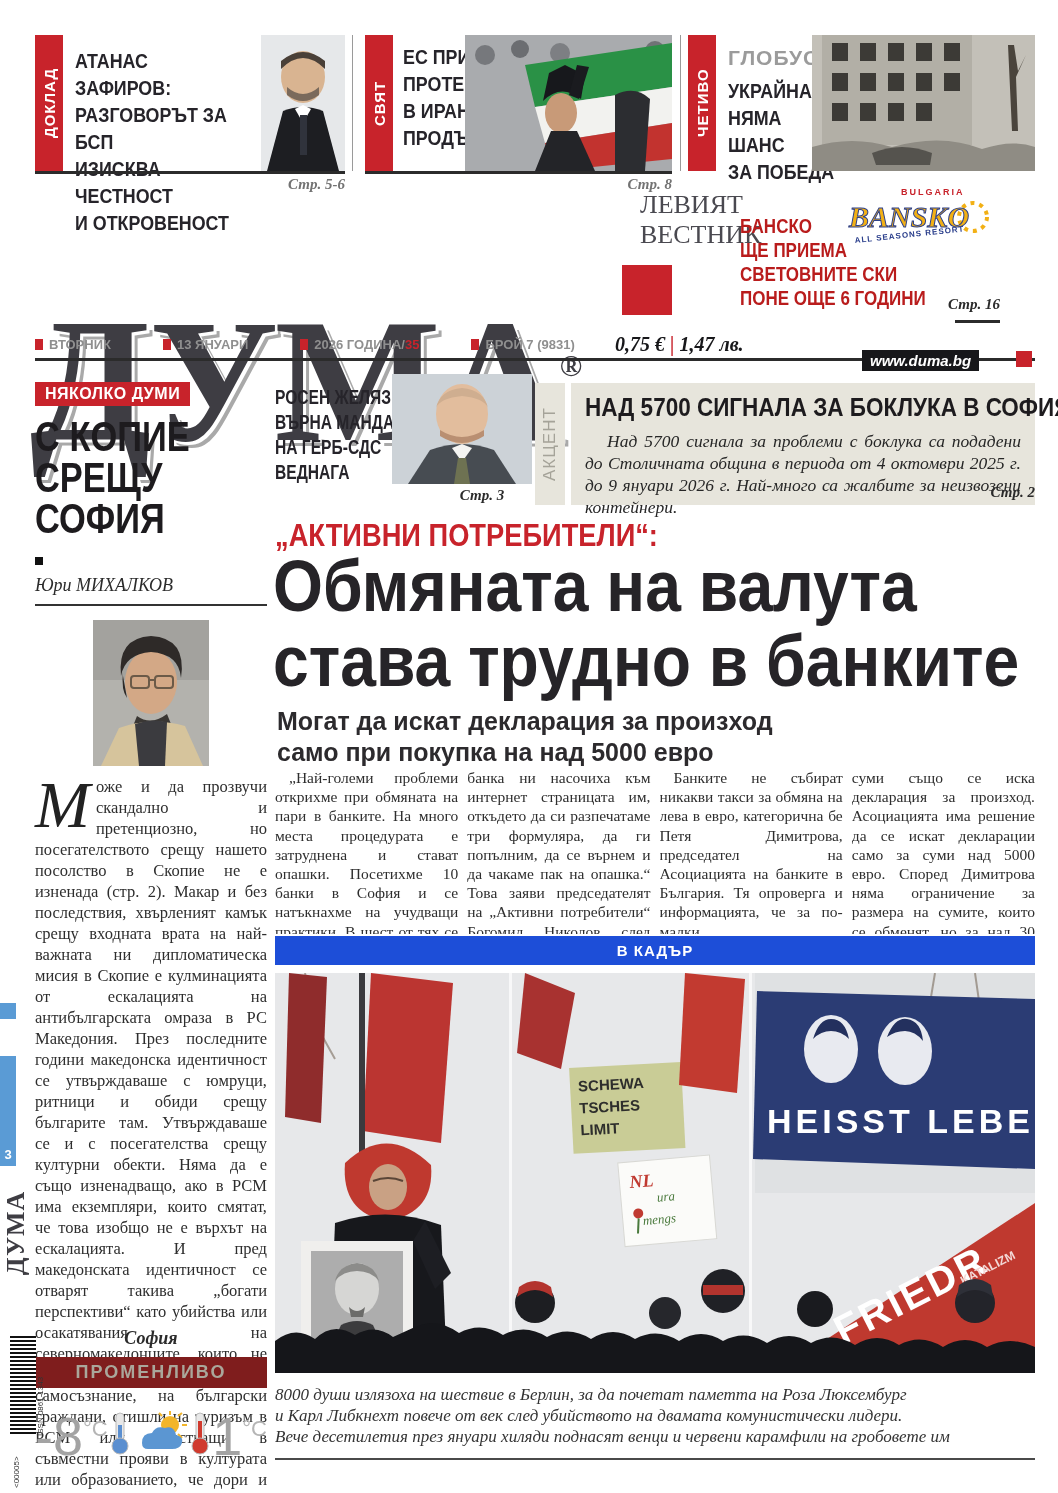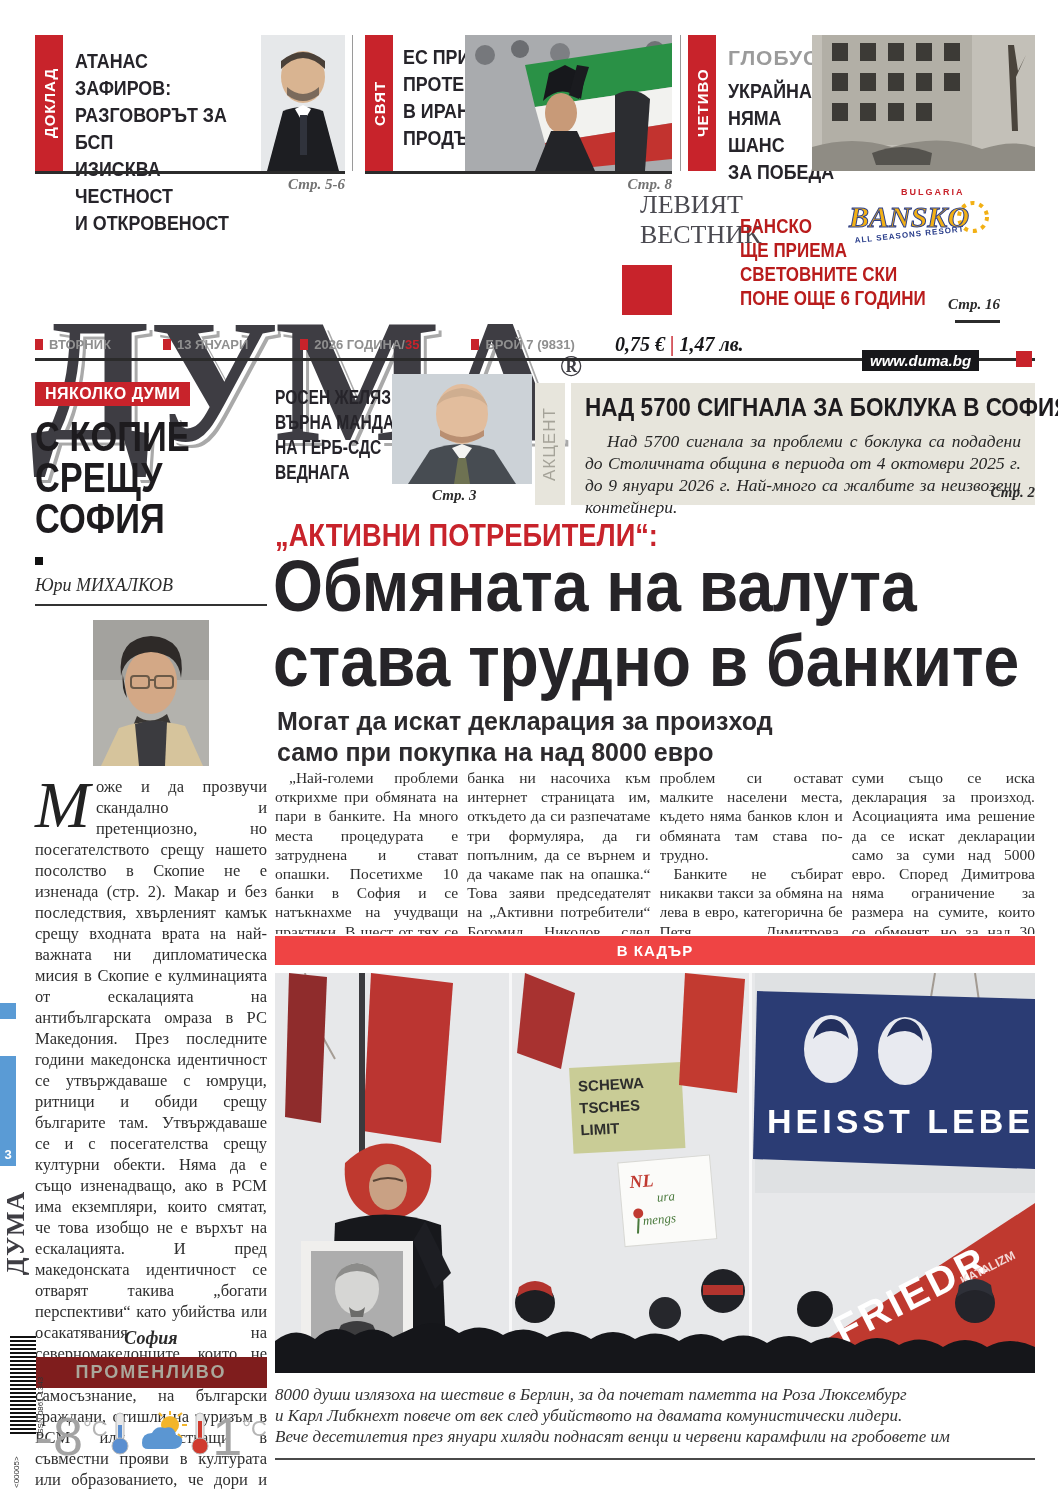--- a/index.html
+++ b/index.html
@@ -92,21 +92,21 @@
             background:repeating-linear-gradient(180deg,#111 0 2px,#fff 2px 4px);}
   .edge-issn{position:absolute;left:36px;top:1336px;font-size:8px;color:#333;
              writing-mode:vertical-rl;transform:rotate(180deg);height:100px;}
   .edge-code{position:absolute;left:12px;top:1442px;font-size:8px;color:#333;
              writing-mode:vertical-rl;transform:rotate(180deg);height:46px;}
 
   
   .zh-head{position:absolute;left:275px;top:385px;font-weight:bold;font-size:20px;
            line-height:25px;color:#26242a;}
   .zh-photo{position:absolute;left:392px;top:374px;width:140px;height:110px;}
-  .zh-page{position:absolute;left:432px;top:487px;width:100px;text-align:left;
+  .zh-page{position:absolute;left:432px;top:487px;width:100px;text-align:center;
            font-family:"Liberation Serif",serif;font-style:italic;font-weight:bold;font-size:15px;}
 
   
   .ak-label{position:absolute;left:535px;top:383px;width:30px;height:122px;background:#e7e5dc;
             color:#a5a399;font-size:17px;letter-spacing:1px;
             writing-mode:vertical-rl;transform:rotate(180deg);
             display:flex;align-items:center;justify-content:center;}
   .ak-box{position:absolute;left:571px;top:383px;width:464px;height:122px;background:#e7e5dc;
           box-sizing:border-box;padding:10px 14px 0 14px;}
   .ak-head{font-weight:bold;font-size:25px;color:#1d1b1e;}
@@ -122,21 +122,21 @@
              font-size:73px;line-height:75px;color:#262428;}
   .deck{position:absolute;left:277px;top:706px;font-weight:bold;font-size:25px;
         line-height:31px;color:#2c2a2d;}
   .cols{position:absolute;left:275px;top:768px;width:760px;height:166px;display:flex;gap:9px;}
   .col{flex:1;font-family:"Liberation Serif",serif;font-size:15.5px;line-height:19.2px;
        text-align:justify;color:#2e2e2e;overflow:hidden;}
   .col p{margin:0;text-indent:14px;}
   .col p.cont{text-indent:0;}
 
   
-  .vk-bar{position:absolute;left:275px;top:936px;width:760px;height:29px;background:#ef4444;
+  .vk-bar{position:absolute;left:275px;top:936px;width:760px;height:29px;background:#1d4ed8;
           color:#fff;font-weight:bold;font-size:15px;letter-spacing:1px;
           display:flex;align-items:center;justify-content:center;}
   .vk-photo{position:absolute;left:275px;top:973px;width:760px;height:400px;overflow:hidden;}
   .vk-cap{position:absolute;left:275px;top:1384px;width:760px;
           font-family:"Liberation Serif",serif;font-style:italic;font-size:17px;
           line-height:21px;color:#333;}
   .bot-rule{position:absolute;left:275px;top:1458px;width:760px;height:2px;background:#4a4a4a;}
 </style>
 </head>
 <body>
@@ -356,32 +356,31 @@
     <div class="ak-text">
         <p>Над 5700 сигнала за проблеми с боклука са подадени до Столичната община в периода от 4 октомври 2025 г. до 9 януари 2026 г. Най-много са жалбите за неизвозени контейнери.</p>
       </div>
   </div>
   <div class="ak-page">Стр. 2</div>
 
   <div class="kicker"><span class="cx" style="transform:scaleX(.88);white-space:nowrap;">„АКТИВНИ ПОТРЕБИТЕЛИ“:</span></div>
   <div class="lead-head ml"><span class="cx ml" style="transform:scaleX(.88);">Обмяната на валута
 става трудно в банките</span></div>
   <div class="deck ml">Могат да искат декларация за произход
-само при покупка на над 8000 евро</div>
+само при покупка на над 5000 евро</div>
 
   <div class="cols">
     <div class="col">
       <p>„Най-големи проблеми открихме при обмяната на пари в банките. На много места процедурата е затруднена и стават опашки. Посетихме 10 банки в София и се натъкнахме на учудващи практики. В шест от тях се събираше ненужна лична информация, дори за малки суми от 100 лв. В едната</p>
     </div>
     <div class="col">
       <p class="cont">банка ни насочиха към интернет страницата им, откъдето да си разпечатаме три формуляра, да ги попълним, да се върнем и да чакаме пак на опашка.“ Това заяви председателят на „Активни потребители“ Богомил Николов след експеримент на асоциацията.</p>
 
     </div>
     <div class="col">
-      <p class="cont">проблем си остават малките населени места, където няма банков клон и обмяната там става по-трудно.</p>
       <p>Банките не събират никакви такси за обмяна на лева в евро, категорична бе Петя Димитрова, председател на Асоциацията на банките в България. Тя опроверга и информацията, че за по-малки</p>
     </div>
     <div class="col">
       <p class="cont">суми също се иска декларация за произход. Асоциацията има решение да се искат декларации само за суми над 5000 евро. Според Димитрова няма ограничение за размера на сумите, които се обменят, но за над 30 хил. лв. се изисква предварителна заявка от 3 работни дни.</p>
 
     </div>
   </div>
 
   <div class="vk-bar">В КАДЪР</div>
   <div class="vk-photo">

